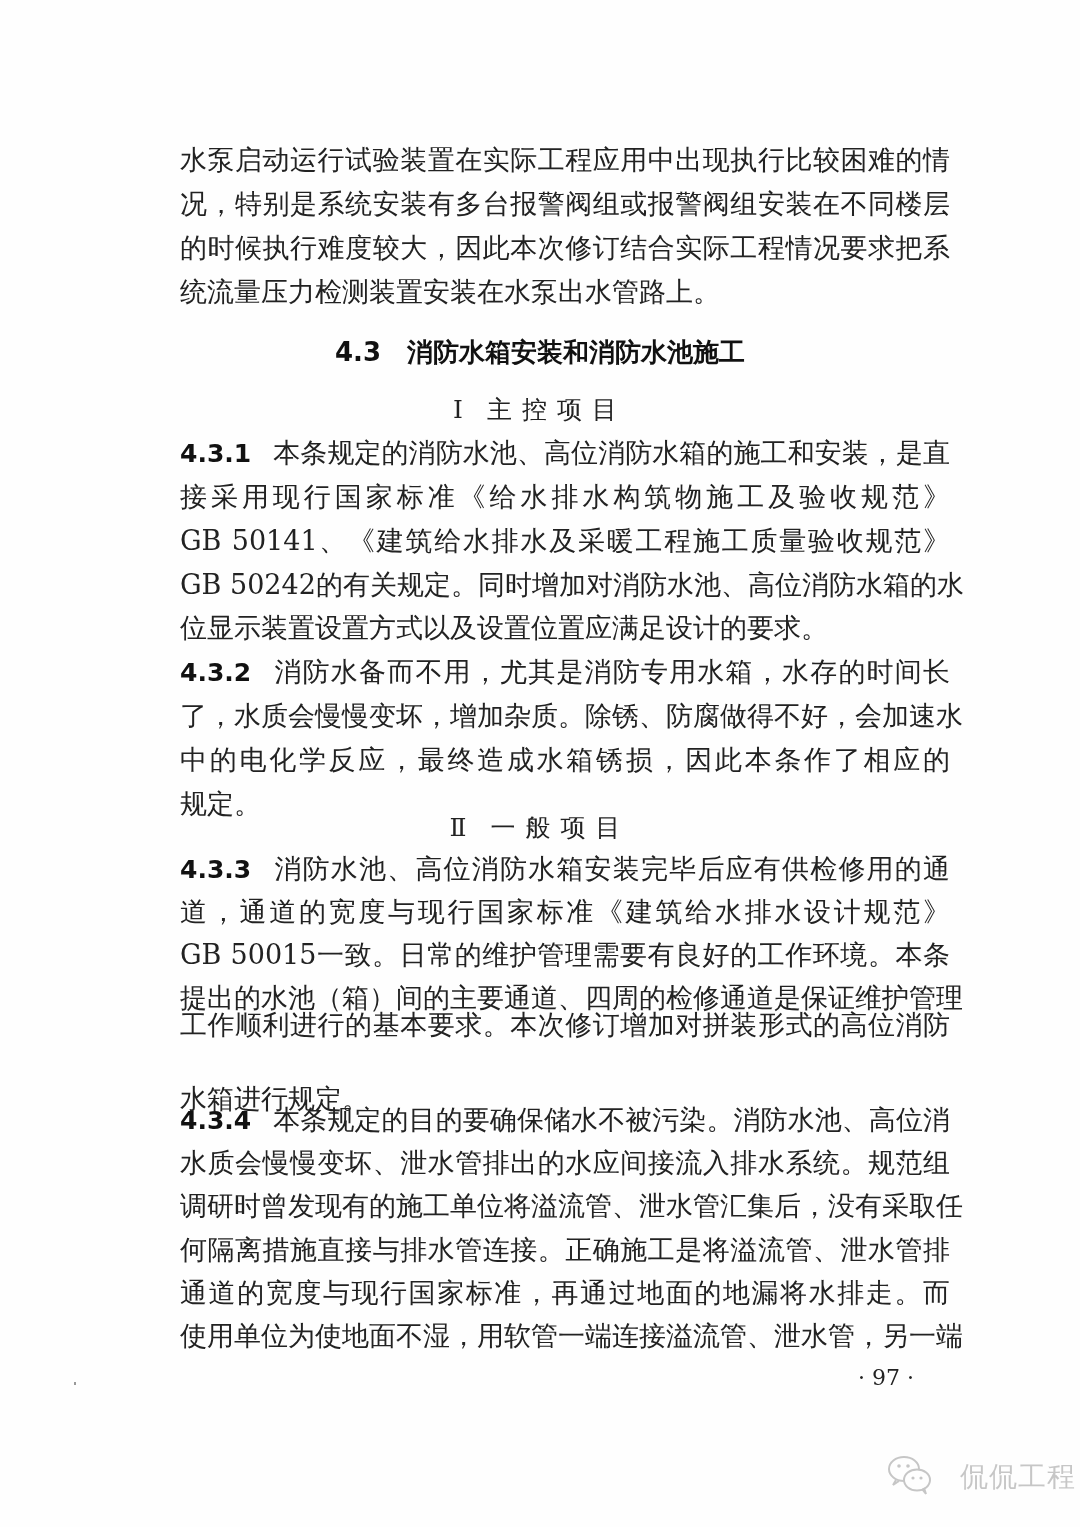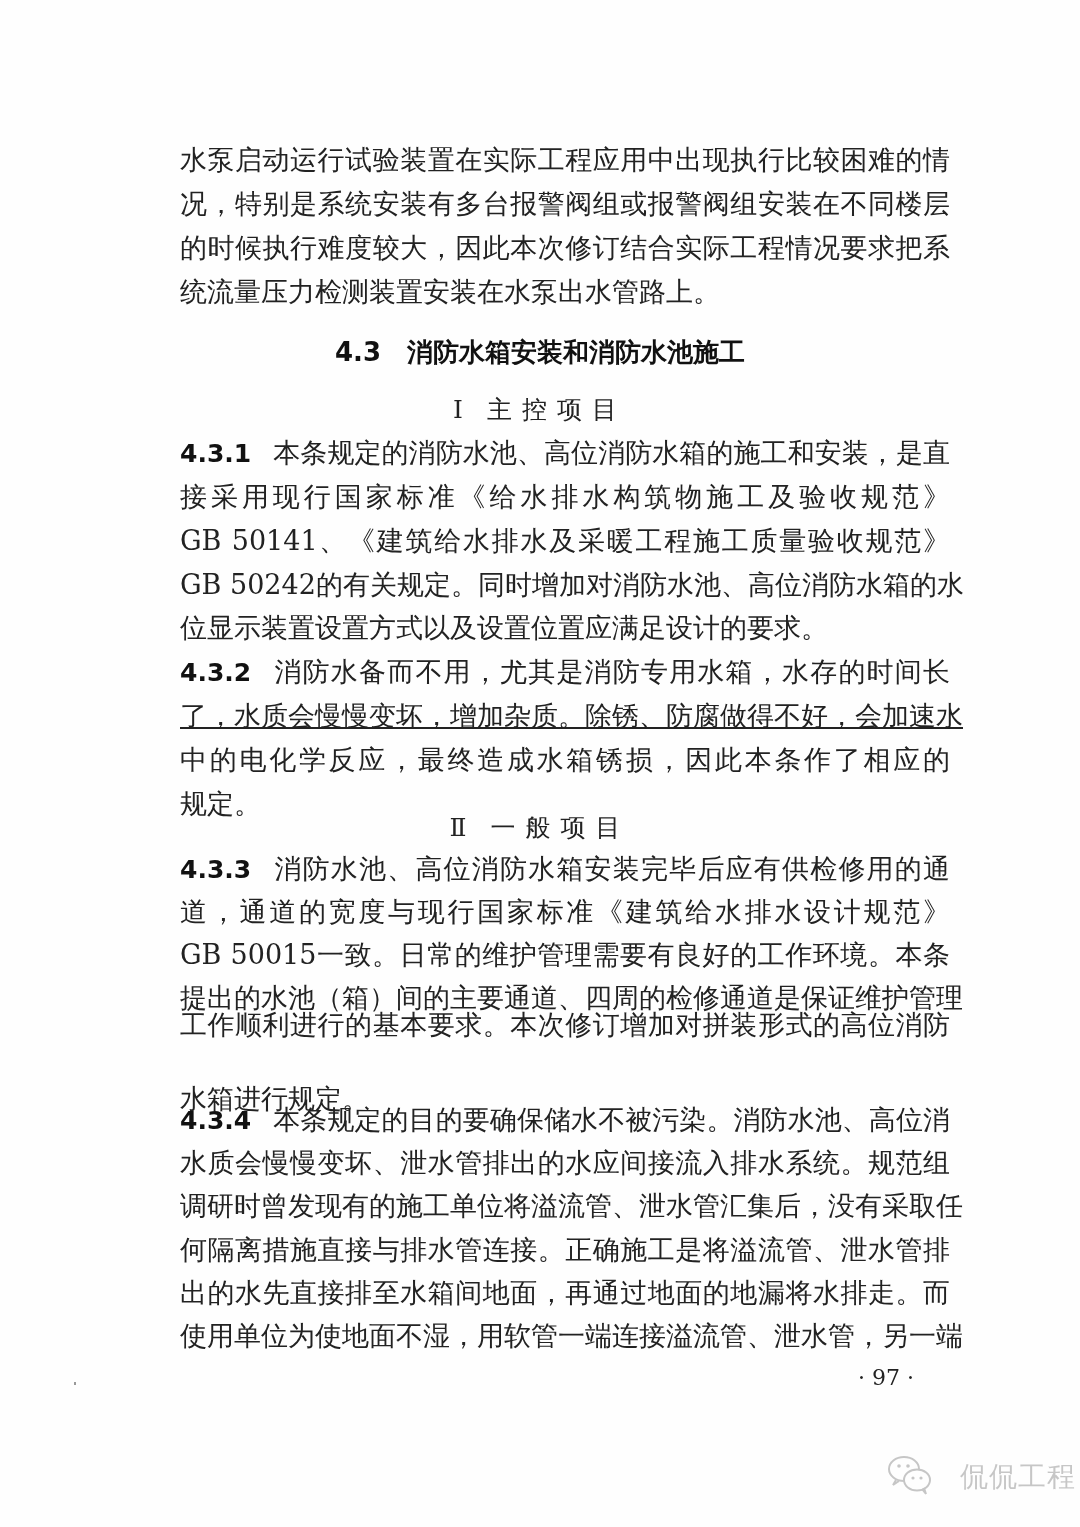--- a/index.html
+++ b/index.html
@@ -139,21 +139,21 @@
     <div class="line" style="top:44px;">接采用现行国家标准《给水排水构筑物施工及验收规范》</div>
     <div class="line" style="top:88px;">GB 50141、《建筑给水排水及采暖工程施工质量验收规范》</div>
     <div class="line" style="top:132px;">GB 50242的有关规定。同时增加对消防水池、高位消防水箱的水</div>
     <div class="line last" style="top:175px;">位显示装置设置方式以及设置位置应满足设计的要求。</div>
   </div>
 
   <div class="text-block" style="top:650px;">
     <div class="line" style="top:0px;">
       <span class="clause-num">4.3.2</span><span>消防水备而不用，尤其是消防专用水箱，水存的时间长</span>
     </div>
-    <div class="line" style="top:44px;text-decoration:underline;">了，水质会慢慢变坏，增加杂质。除锈、防腐做得不好，会加速水</div>
+    <div class="line" style="top:44px;">了，水质会慢慢变坏，增加杂质。除锈、防腐做得不好，会加速水</div>
     <div class="line" style="top:88px;">中的电化学反应，最终造成水箱锈损，因此本条作了相应的</div>
     <div class="line last" style="top:132px;">规定。</div>
   </div>
 
   <div class="sub-heading" style="top:808px;">
     <span class="roman">Ⅱ</span><span>一般项目</span>
   </div>
 
   <div class="text-block" style="top:847px;">
     <div class="line" style="top:0px;">
@@ -166,21 +166,21 @@
     <div class="line last" style="top:230px;">水箱进行规定。</div>
   </div>
 
   <div class="text-block" style="top:1098px;">
     <div class="line" style="top:0px;">
       <span class="clause-num">4.3.4</span><span>本条规定的目的要确保储水不被污染。消防水池、高位消</span>
     </div>
     <div class="line" style="top:43px;">水质会慢慢变坏、泄水管排出的水应间接流入排水系统。规范组</div>
     <div class="line" style="top:86px;">调研时曾发现有的施工单位将溢流管、泄水管汇集后，没有采取任</div>
     <div class="line" style="top:130px;">何隔离措施直接与排水管连接。正确施工是将溢流管、泄水管排</div>
-    <div class="line" style="top:173px;">出的水先直接排至水箱间地面，再通过地面的地漏将水排走。而</div>
+    <div class="line" style="top:173px;">通道的宽度与现行国家标准，再通过地面的地漏将水排走。而</div>
     <div class="line" style="top:216px;">使用单位为使地面不湿，用软管一端连接溢流管、泄水管，另一端</div>
   </div>
 
   <div class="page-number">· 97 ·</div>
 
   <div class="speck"></div>
 
   <div class="watermark">
     <span>
       <svg width="50" height="44" viewBox="0 0 50 44">

